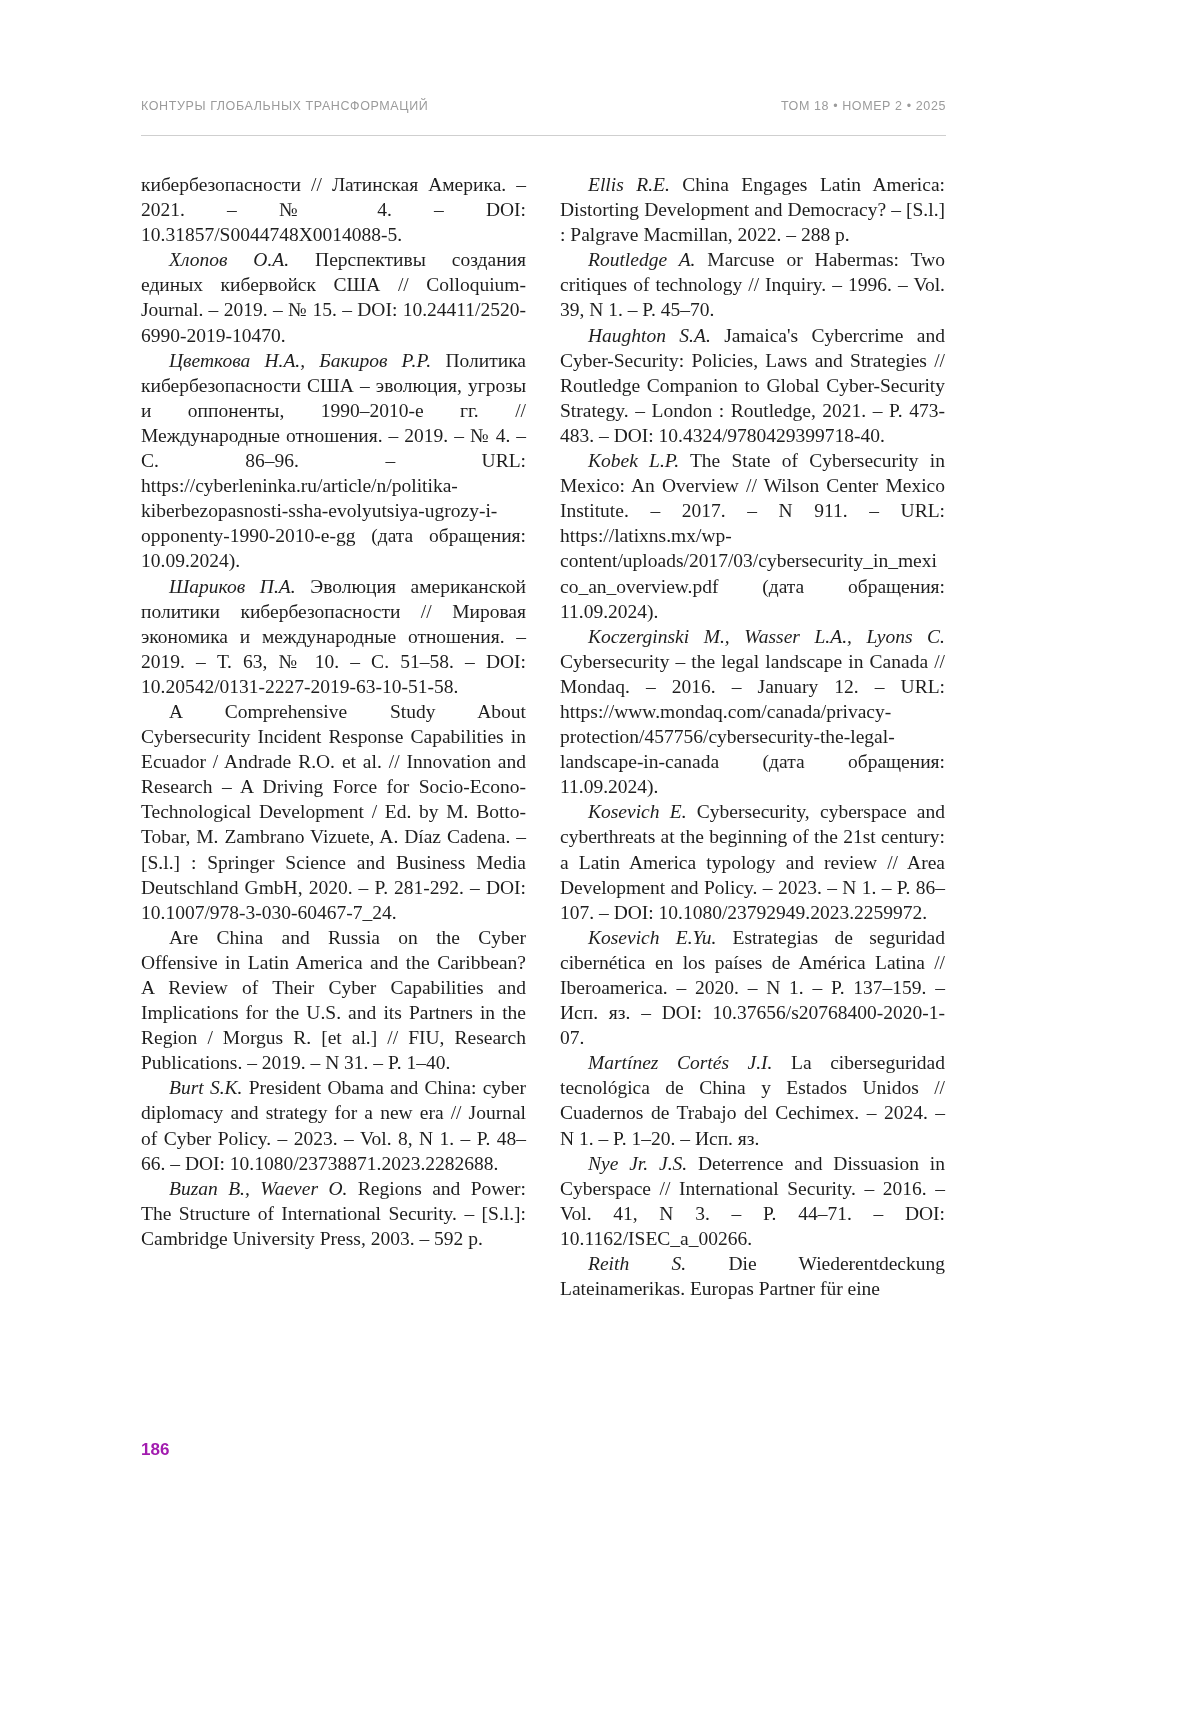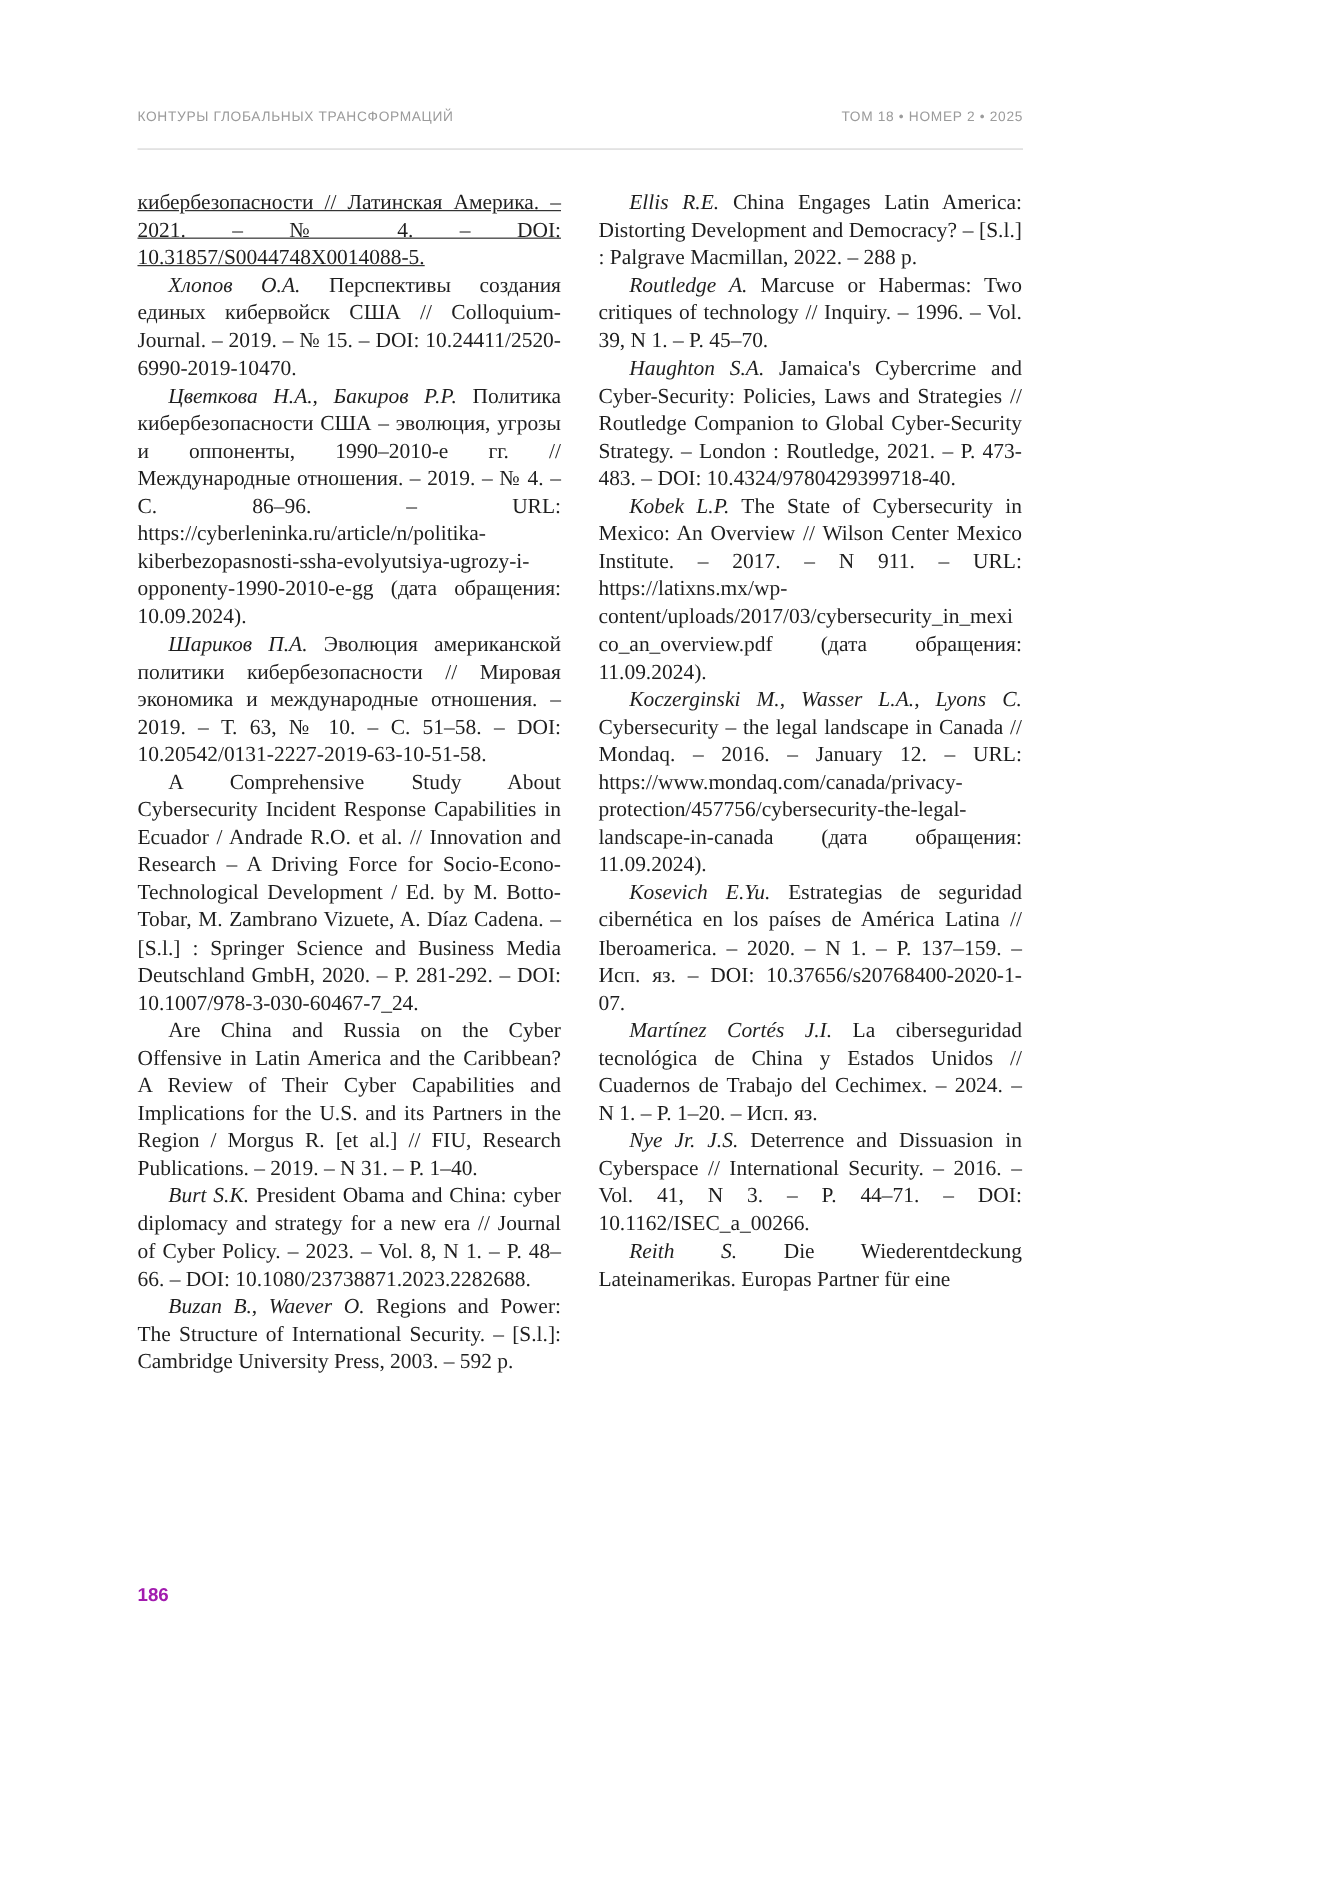--- a/index.html
+++ b/index.html
@@ -4,20 +4,21 @@
 <style>
   html, body { margin: 0; padding: 0; background: #ffffff; }
   .page {
     position: relative;
     width: 984px;
     height: 1714px;
     background: #ffffff;
     font-family: "Liberation Serif", serif;
     color: #1e1e1e;
     overflow: hidden;
+    margin-left: 16px;
   }
   .running-head {
     position: absolute;
     top: 99px;
     left: 125px;
     width: 805px;
     display: flex;
     justify-content: space-between;
     align-items: baseline;
     font-family: "Liberation Sans", sans-serif;
@@ -48,21 +49,21 @@
     font-size: 19.5px;
     line-height: 25.1px;
     color: #1e1e1e;
   }
   .ref {
     margin: 0;
     text-indent: 28px;
     overflow-wrap: break-word;
     word-wrap: break-word;
   }
-  .ref.no-indent { text-indent: 0; text-decoration: underline; }
+  .ref.no-indent { text-indent: 0; }
   .ref em { }
   .page-footer {
     position: absolute;
     top: 1440px;
     left: 125px;
     font-family: "Liberation Sans", sans-serif;
     font-weight: bold;
     font-size: 17px;
     color: #a21caf;
   }
@@ -89,20 +90,21 @@
         <p class="ref">Are China and Russia on the Cyber Offensive in Latin America and the Caribbean? A Review of Their Cyber Capabilities and Implications for the U.S. and its Partners in the Region / Morgus R. [et al.] // FIU, Research Publications. – 2019. – N 31. – P. 1–40.</p>
         <p class="ref"><em>Burt S.K.</em> President Obama and China: cyber diplomacy and strategy for a new era // Journal of Cyber Policy. – 2023. – Vol. 8, N 1. – P. 48–66. – DOI: 10.1080/23738871.2023.2282688.</p>
         <p class="ref"><em>Buzan B., Waever O.</em> Regions and Power: The Structure of International Security. – [S.l.]: Cambridge University Press, 2003. – 592 p.</p>
       </div>
     <div class="col" id="col-right">
         <p class="ref"><em>Ellis R.E.</em> China Engages Latin America: Distorting Development and Democracy? – [S.l.] : Palgrave Macmillan, 2022. – 288 p.</p>
         <p class="ref"><em>Routledge A.</em> Marcuse or Habermas: Two critiques of technology // Inquiry. – 1996. – Vol. 39, N 1. – P. 45–70.</p>
         <p class="ref"><em>Haughton S.A.</em> Jamaica's Cybercrime and Cyber-Security: Policies, Laws and Strategies // Routledge Companion to Global Cyber-Security Strategy. – London : Routledge, 2021. – P. 473-483. – DOI: 10.4324/9780429399718-40.</p>
         <p class="ref"><em>Kobek L.P.</em> The State of Cybersecurity in Mexico: An Overview // Wilson Center Mexico Institute. – 2017. – N 911. – URL: https://latixns.mx/wp-content/uploads/2017/03/cybersecurity_in_mexico_an_overview.pdf (дата обращения: 11.09.2024).</p>
         <p class="ref"><em>Koczerginski M., Wasser L.A., Lyons C.</em> Cybersecurity – the legal landscape in Canada // Mondaq. – 2016. – January 12. – URL: https://www.mondaq.com/canada/privacy-protection/457756/cybersecurity-the-legal-landscape-in-canada (дата обращения: 11.09.2024).</p>
+        <p class="ref"><em>Kosevich E.</em> Cybersecurity, cyberspace and cyberthreats at the beginning of the 21st century: a Latin America typology and review // Area Development and Policy. – 2023. – N 1. – P. 86–107. – DOI: 10.1080/23792949.2023.2259972.</p>
         <p class="ref"><em>Kosevich E.Yu.</em> Estrategias de seguridad cibernética en los países de América Latina // Iberoamerica. – 2020. – N 1. – P. 137–159. – Исп. яз. – DOI: 10.37656/s20768400-2020-1-07.</p>
         <p class="ref"><em>Martínez Cortés J.I.</em> La ciberseguridad tecnológica de China y Estados Unidos // Cuadernos de Trabajo del Cechimex. – 2024. – N 1. – P. 1–20. – Исп. яз.</p>
         <p class="ref"><em>Nye Jr. J.S.</em> Deterrence and Dissuasion in Cyberspace // International Security. – 2016. – Vol. 41, N 3. – P. 44–71. – DOI: 10.1162/ISEC_a_00266.</p>
         <p class="ref"><em>Reith S.</em> Die Wiederentdeckung Lateinamerikas. Europas Partner für eine</p>
       </div>
   </div>
 
   <div class="page-footer">
     <span>186</span>
   </div>

